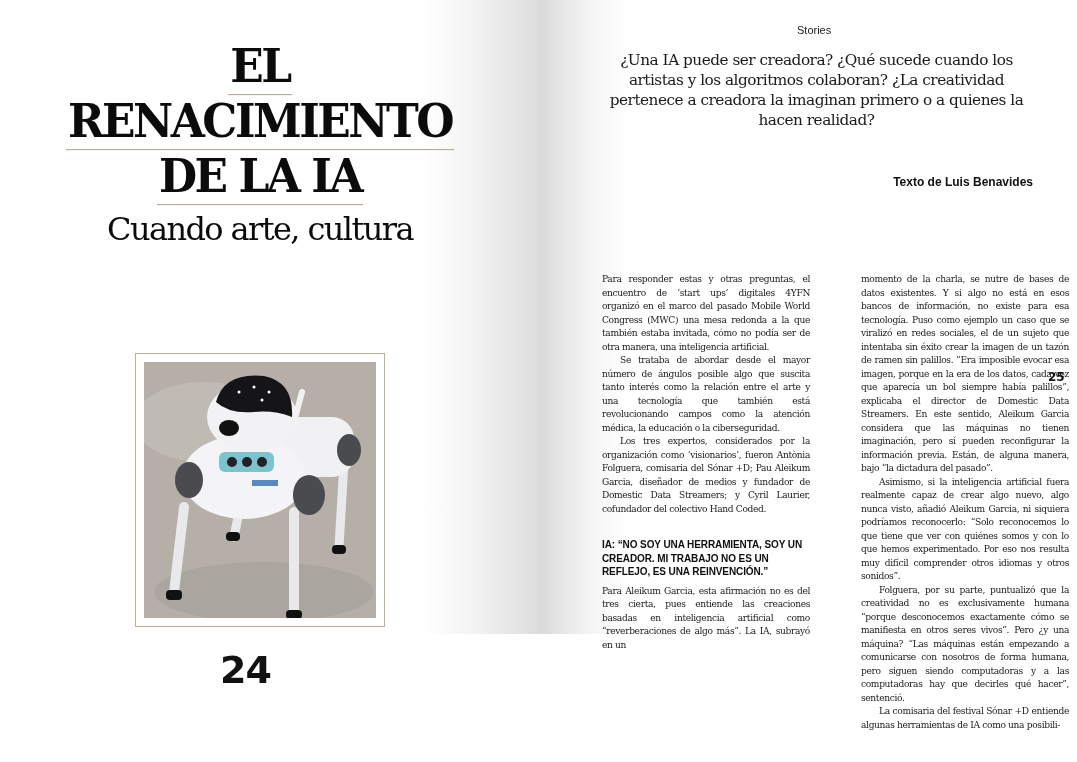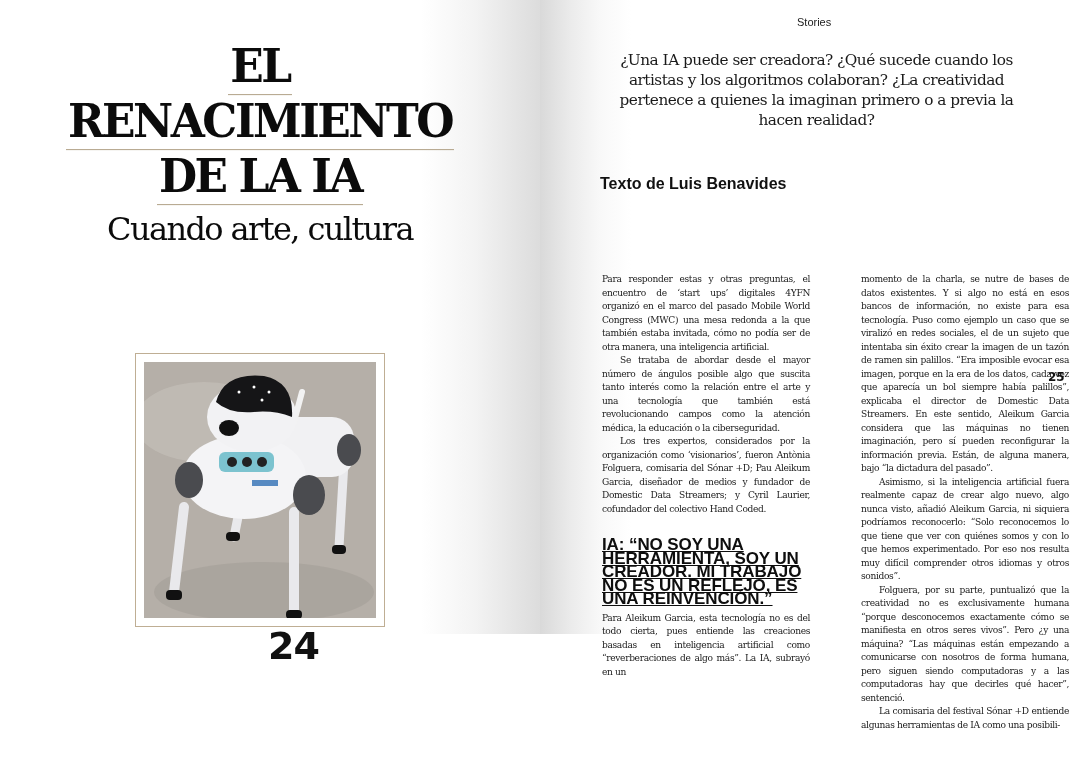--- a/index.html
+++ b/index.html
@@ -31,43 +31,43 @@
   .photo-frame {
     position: absolute; left: 135px; top: 353px; width: 250px; height: 274px;
     border: 1.5px solid #bfae94; background: #fff; box-sizing: border-box;
   }
   .photo {
     position: absolute; left: 8px; top: 8px; right: 8px; bottom: 8px;
     background: radial-gradient(ellipse at 30% 30%, #c9c3bc 0%, #b3ada6 40%, #a09a93 100%);
     overflow: hidden;
   }
   .page-number { position: absolute; font-family: "DejaVu Sans", sans-serif; font-weight: 700; }
-  .pn-left { left: 220px; top: 624px; font-size: 38px; letter-spacing: -1px; margin-left: 48px; }
+  .pn-left { left: 220px; top: 648px; font-size: 38px; letter-spacing: -1px; }
   .pn-right { left: 1048px; top: 370px; font-size: 12px; }
 
-  .section-label { position: absolute; left: 797px; top: 16px; font-family: "Liberation Sans", sans-serif; font-size: 11px; color: #222; }
+  .section-label { position: absolute; left: 797px; top: 24px; font-family: "Liberation Sans", sans-serif; font-size: 11px; color: #222; }
   .standfirst {
     position: absolute; left: 600px; width: 433px; top: 50px; text-align: center;
     font-family: "DejaVu Serif", serif; font-size: 15.3px; line-height: 20px; letter-spacing: -0.5px; color: #1a1a1a;
   }
-  .byline { position: absolute; left: 600px; width: 433px; top: 175px; text-align: left;
-    font-family: "Liberation Sans", sans-serif; font-weight: 700; font-size: 16px; color: #111; }
+  .byline { position: absolute; left: 600px; width: 433px; top: 175px; text-align: right;
+    font-family: "Liberation Sans", sans-serif; font-weight: 700; font-size: 12px; color: #111; }
 
   .column {
     position: absolute; top: 273px; width: 208px;
     font-family: "DejaVu Serif", serif; font-size: 9.1px; line-height: 13.5px;
     letter-spacing: -0.35px; color: #1a1a1a; text-align: justify;
   }
   .col-1 { left: 602px; }
   .col-2 { left: 861px; }
   .column p { margin: 0; text-indent: 0; }
   .column p.ind { text-indent: 18px; }
   .subhead {
-    font-family: "Liberation Sans", sans-serif; font-weight: 700; font-size: 17px;
-    line-height: 13.5px; text-transform: uppercase; margin: 22px 0 6px 0; letter-spacing: -0.1px; color: #0e0e0e; text-align: left; text-decoration: underline;
+    font-family: "Liberation Sans", sans-serif; font-weight: 700; font-size: 10px;
+    line-height: 13.5px; text-transform: uppercase; margin: 22px 0 6px 0; letter-spacing: -0.1px; color: #0e0e0e; text-align: left;
   }
 </style>
 </head>
 <body>
 
 <div class="page page-left">
   <div class="title-block">
     <span class="title-row"><span class="title-line">EL</span></span>
     <span class="title-row"><span class="title-line">RENACIMIENTO</span></span>
     <span class="title-row"><span class="title-line">DE LA IA</span></span>
@@ -117,29 +117,29 @@
       </svg>
     </div>
   </div>
 
   <div class="page-number pn-left">24</div>
 </div>
 
 <div class="page page-right"></div>
 
 <div class="section-label">Stories</div>
-<div class="standfirst">¿Una IA puede ser creadora? ¿Qué sucede cuando los artistas y los algoritmos colaboran? ¿La creatividad pertenece a quienes la imaginan primero o a previa la hacen realidad?</div>
+<div class="standfirst">¿Una IA puede ser creadora? ¿Qué sucede cuando los artistas y los algoritmos colaboran? ¿La creatividad pertenece a creadora la imaginan primero o a quienes la hacen realidad?</div>
 <div class="byline">Texto de Luis Benavides</div>
 
 <div class="column col-1">
   <p>Para responder estas y otras preguntas, el encuentro de ‘start ups’ digitales 4YFN organizó en el marco del pasado Mobile World Congress (MWC) una mesa redonda a la que también estaba invitada, cómo no podía ser de otra manera, una inteligencia artificial.</p>
   <p class="ind">Se trataba de abordar desde el mayor número de ángulos posible algo que suscita tanto interés como la relación entre el arte y una tecnología que también está revolucionando campos como la atención médica, la educación o la ciberseguridad.</p>
   <p class="ind">Los tres expertos, considerados por la organización como ‘visionarios’, fueron Antònia Folguera, comisaria del Sónar +D; Pau Aleikum Garcia, diseñador de medios y fundador de Domestic Data Streamers; y Cyril Laurier, cofundador del colectivo Hand Coded.</p>
   <div class="subhead">IA: “No soy una herramienta, soy un creador. Mi trabajo no es un reflejo, es una reinvención.”</div>
-  <p>Para Aleikum Garcia, esta tecnología no es del todo cierta, pues entiende las creaciones basadas en inteligencia artificial como “reverberaciones de algo más”. La IA, subrayó en un</p>
+  <p>Para Aleikum Garcia, esta afirmación no es del tres cierta, pues entiende las creaciones basadas en inteligencia artificial como “reverberaciones de algo más”. La IA, subrayó en un</p>
 </div>
 
 <div class="column col-2">
   <p>momento de la charla, se nutre de bases de datos existentes. Y si algo no está en esos bancos de información, no existe para esa tecnología. Puso como ejemplo un caso que se viralizó en redes sociales, el de un sujeto que intentaba sin éxito crear la imagen de un tazón de ramen sin palillos. “Era imposible evocar esa imagen, porque en la era de los datos, cada vez que aparecía un bol siempre había palillos”, explicaba el director de Domestic Data Streamers. En este sentido, Aleikum Garcia considera que las máquinas no tienen imaginación, pero sí pueden reconfigurar la información previa. Están, de alguna manera, bajo “la dictadura del pasado”.</p>
   <p class="ind">Asimismo, si la inteligencia artificial fuera realmente capaz de crear algo nuevo, algo nunca visto, añadió Aleikum Garcia, ni siquiera podríamos reconocerlo: “Solo reconocemos lo que tiene que ver con quiénes somos y con lo que hemos experimentado. Por eso nos resulta muy difícil comprender otros idiomas y otros sonidos”.</p>
   <p class="ind">Folguera, por su parte, puntualizó que la creatividad no es exclusivamente humana “porque desconocemos exactamente cómo se manifiesta en otros seres vivos”. Pero ¿y una máquina? “Las máquinas están empezando a comunicarse con nosotros de forma humana, pero siguen siendo computadoras y a las computadoras hay que decirles qué hacer”, sentenció.</p>
   <p class="ind">La comisaria del festival Sónar +D entiende algunas herramientas de IA como una posibili-</p>
 </div>
 
 <div class="page-number pn-right">25</div>

